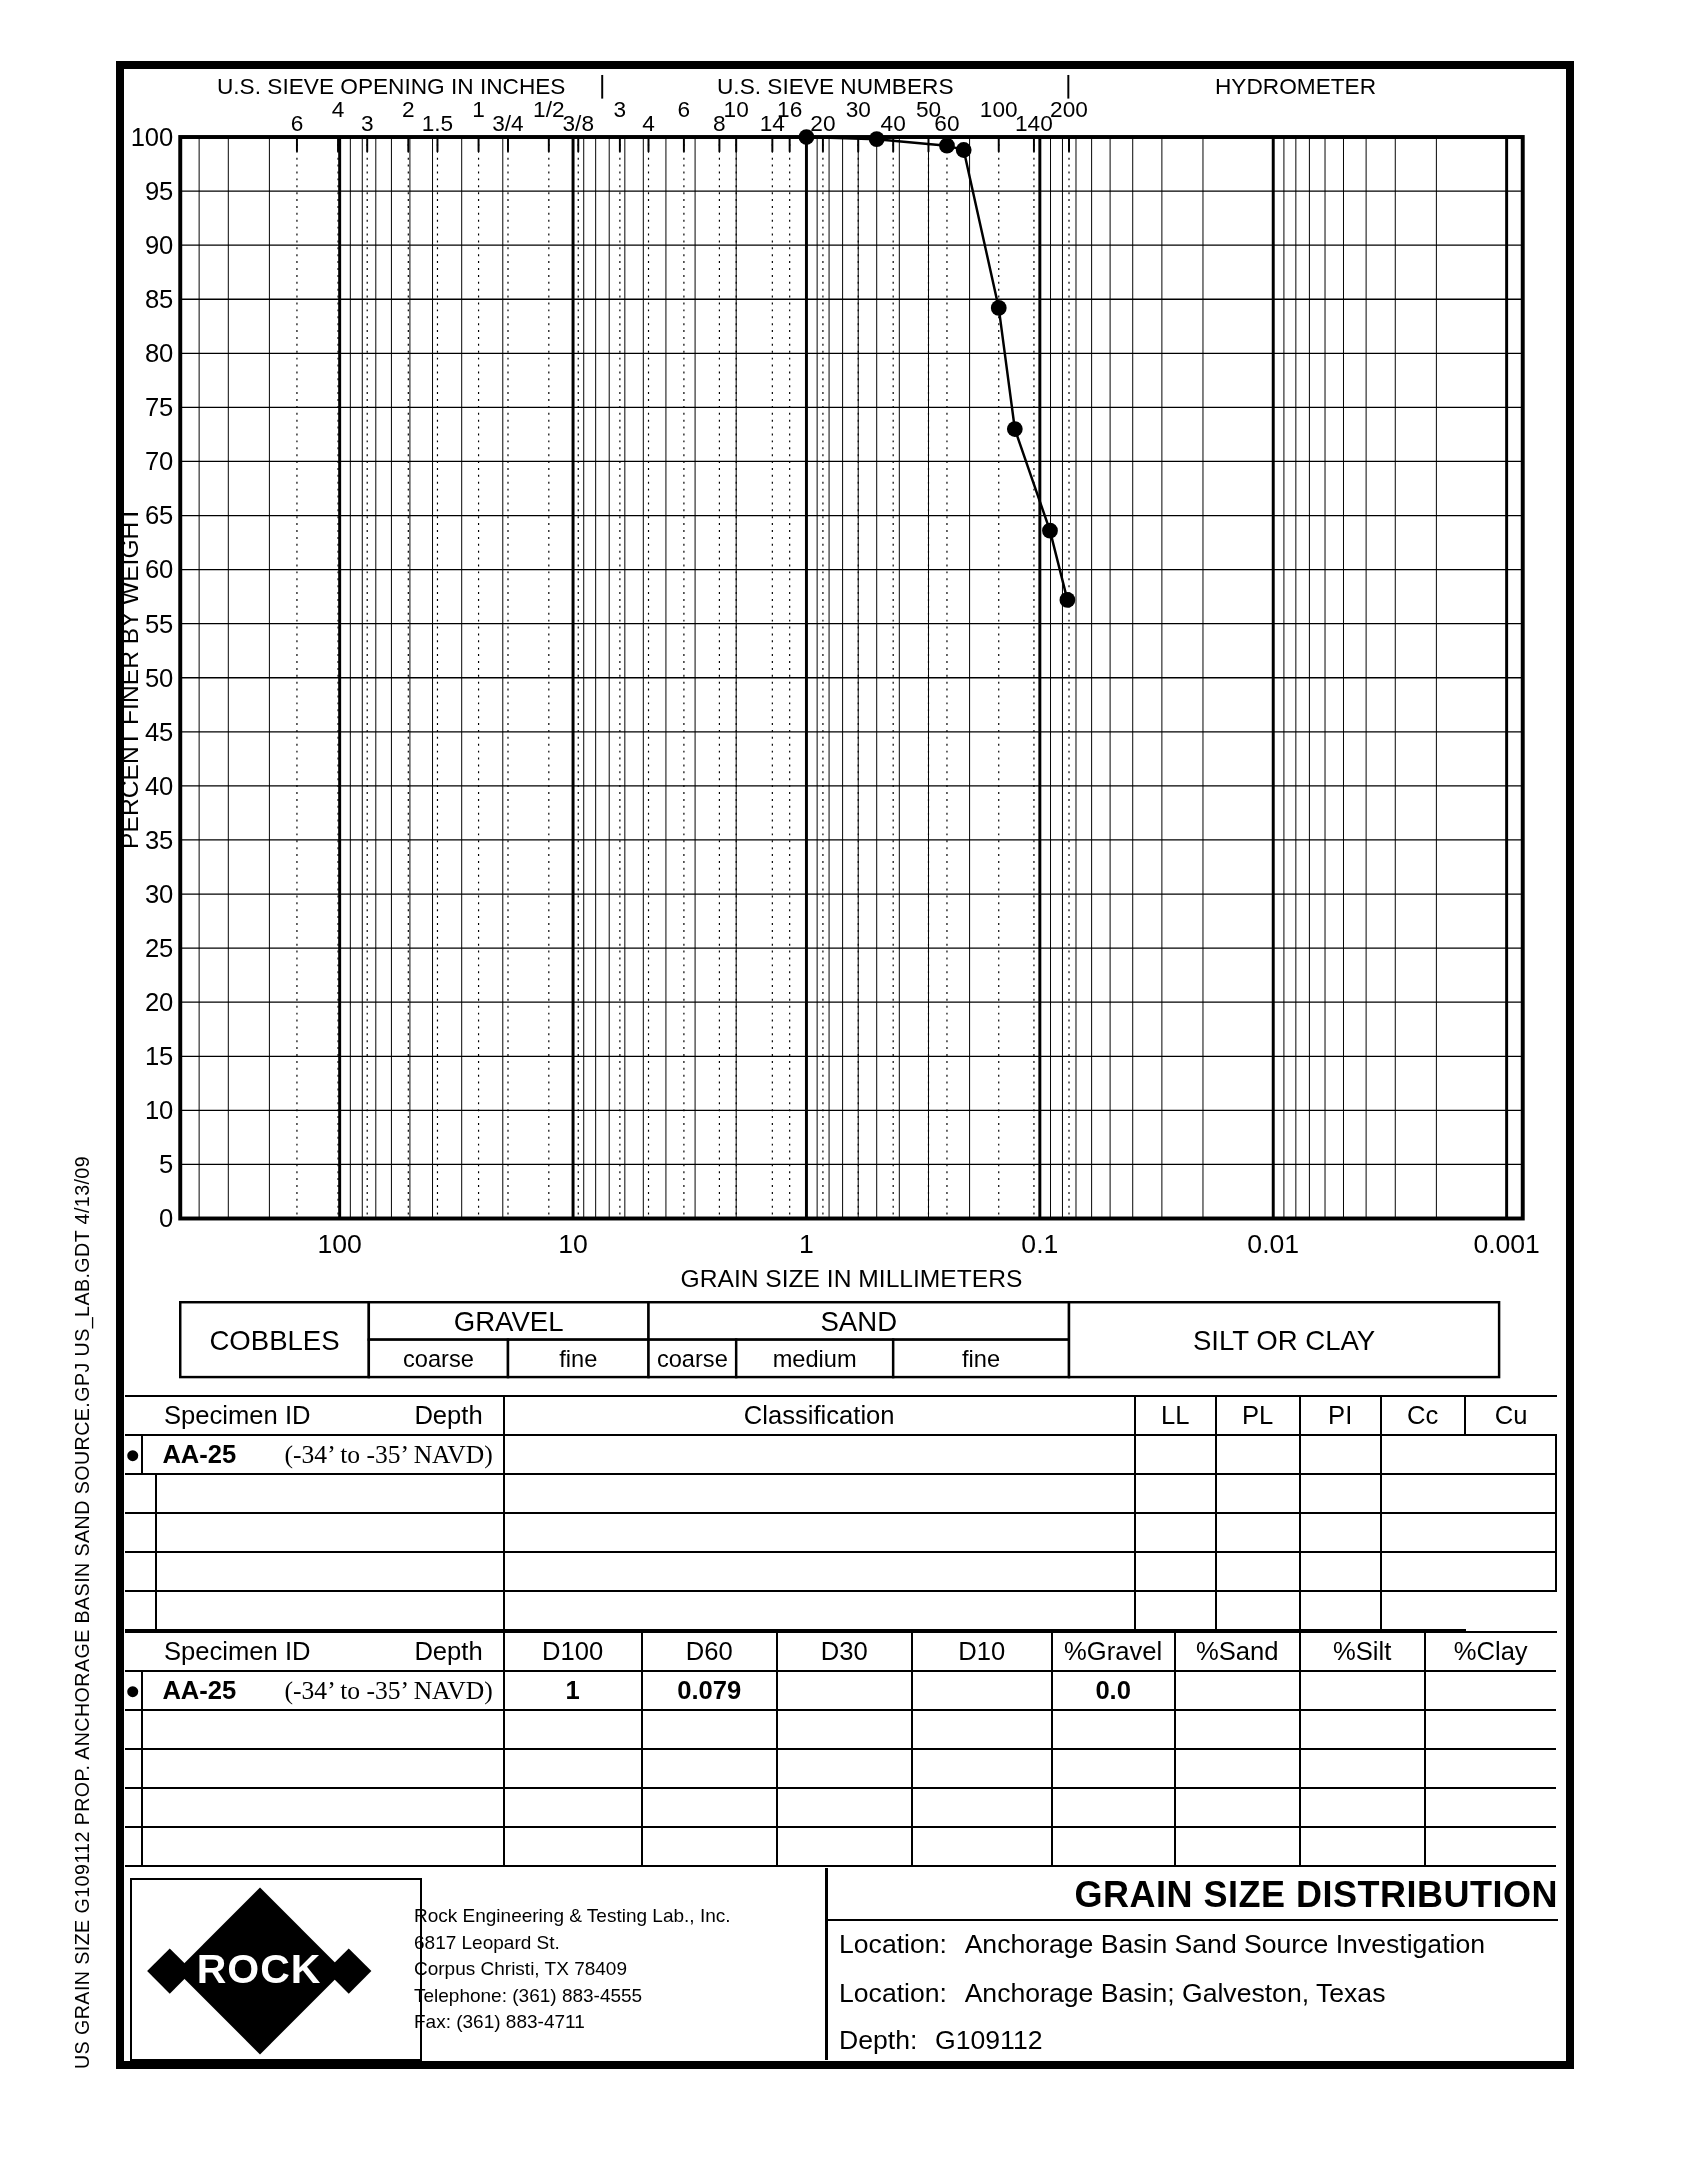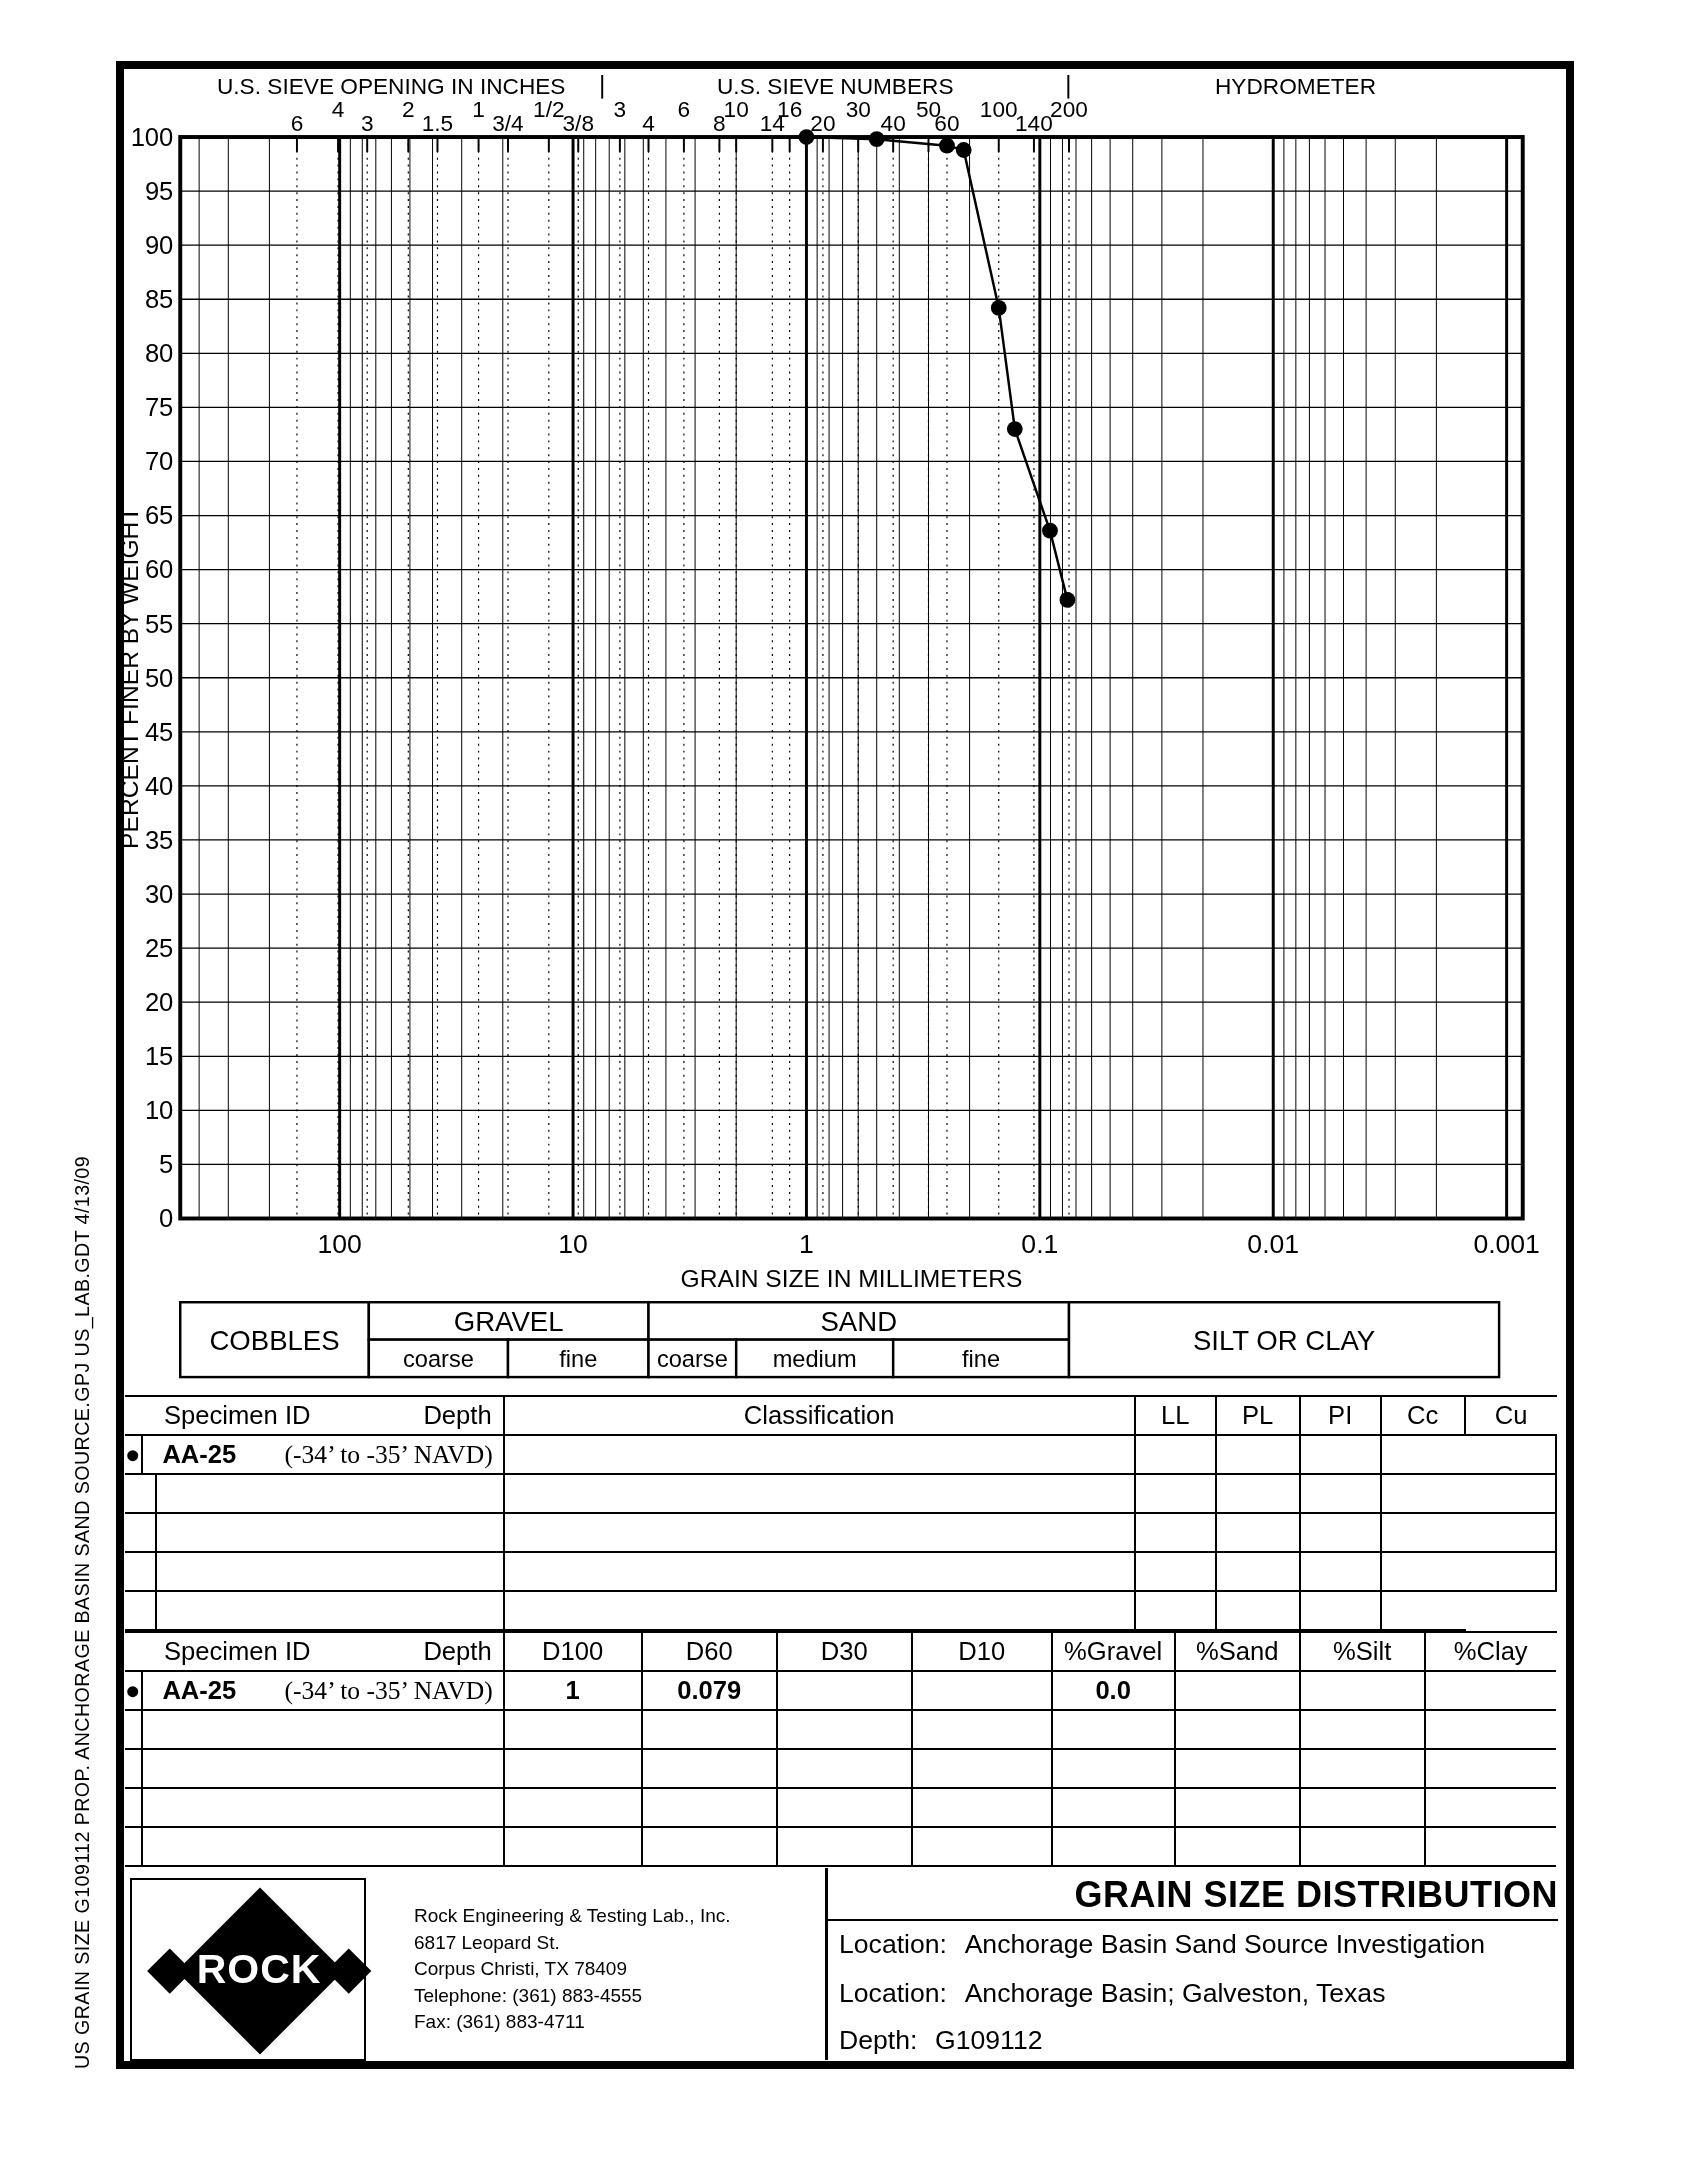--- a/index.html
+++ b/index.html
@@ -8,27 +8,27 @@
   .sidebar-text{position:absolute;left:71px;top:2069px;transform:rotate(-90deg);
         transform-origin:0 0;font-size:19.7px;white-space:nowrap;letter-spacing:0.4px;}
   .frame{position:absolute;left:116px;top:61px;width:1458px;height:2008px;
         border:8.9px solid #000;box-sizing:border-box;}
   svg.overlay{position:absolute;left:0;top:0;}
   .gtable{position:absolute;left:125px;width:1432px;display:grid;border-top:2px solid #000;box-sizing:border-box;}
   .gtable .c{border-right:2px solid #000;border-bottom:2px solid #000;display:flex;
         align-items:center;justify-content:center;font-size:25.6px;box-sizing:border-box;
         white-space:nowrap;overflow:hidden;background:transparent;}
   .gtable .c.noR{border-right:none;}
-  .gtable .c.spread{justify-content:space-between;padding:0 11px 0 39px;}
+  .gtable .c.spread{justify-content:space-between;padding:0 20px 0 39px;}
   .gtable .c.rowspread{justify-content:space-between;padding:0 9.9px 0 19.7px;}
   .bold{font-weight:bold;}
   .serif{font-family:"Liberation Serif",serif;}
   .bullet{font-size:21.7px;}
   .footer-divider{position:absolute;background:#000;}
-  .logo-box{position:absolute;left:130px;top:1878px;width:236px;height:183px;
+  .logo-box{position:absolute;left:130px;top:1878px;width:292px;height:183px;
         border:2px solid #000;box-sizing:border-box;}
   .logo-big-diamond{position:absolute;left:69px;top:31.5px;width:118px;height:118px;
         background:#000;transform:rotate(45deg);}
   .logo-small-diamond{position:absolute;width:31.5px;height:31.5px;background:#000;transform:rotate(45deg);top:75px;}
   .logo-word{position:absolute;left:0;top:0;width:254px;height:179px;display:flex;
         align-items:center;justify-content:center;color:#fff;font-weight:bold;
         font-size:41px;letter-spacing:1px;}
   .address{position:absolute;left:414px;top:1903px;font-size:19px;line-height:26.6px;}
   .ftitle{position:absolute;left:825px;top:1874px;width:733px;text-align:right;
         font-size:36px;font-weight:bold;letter-spacing:0.5px;}

